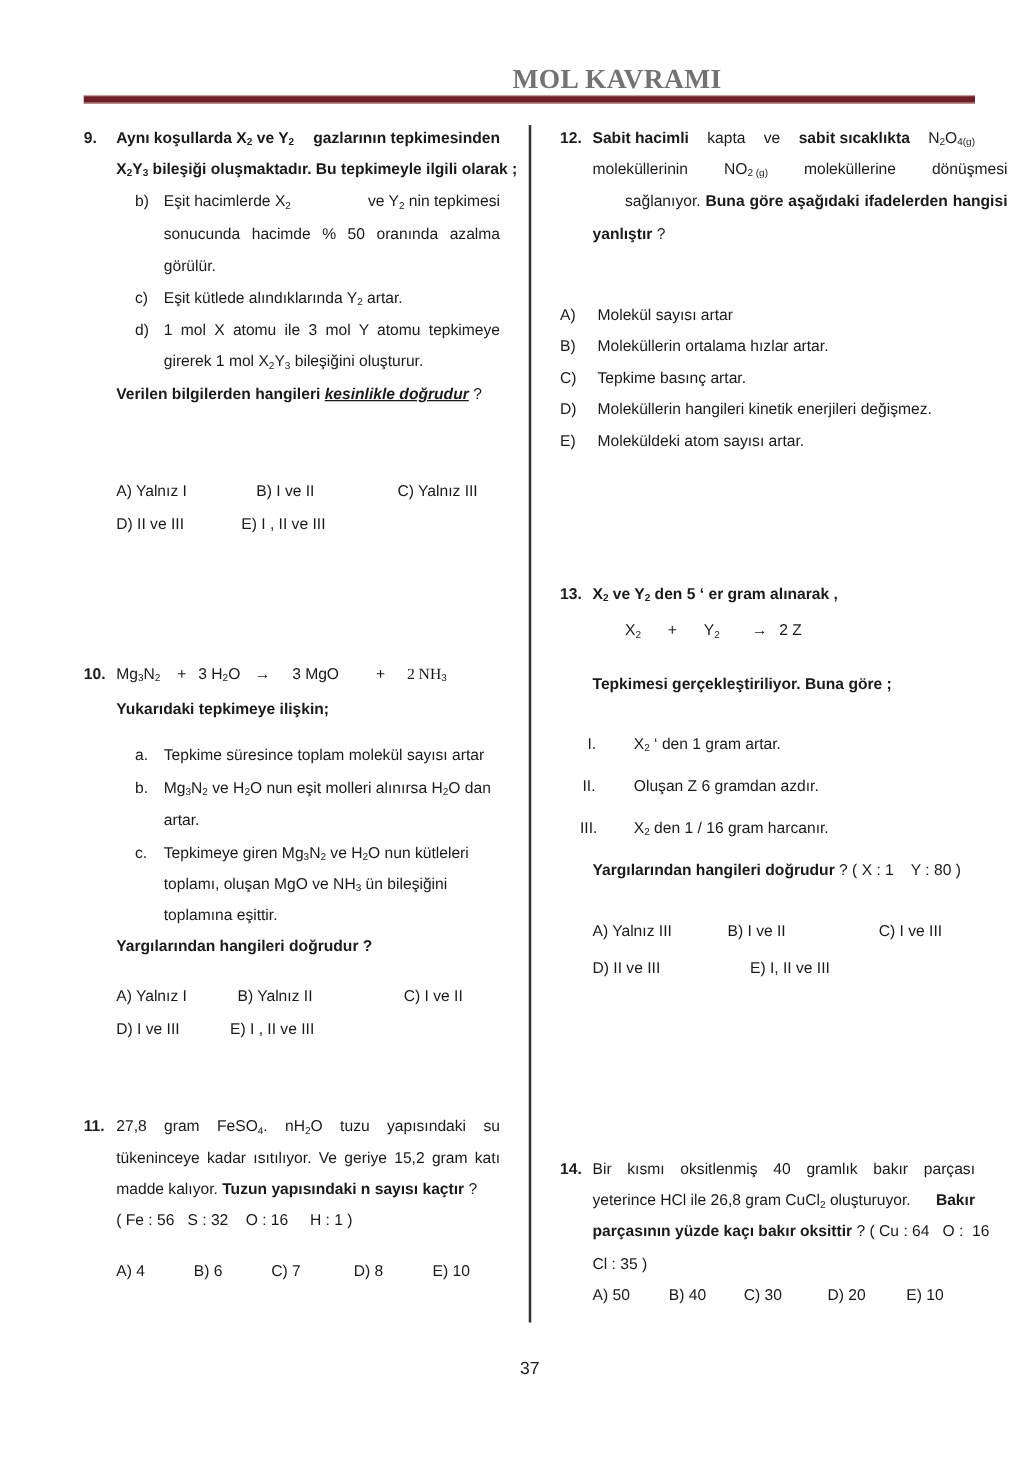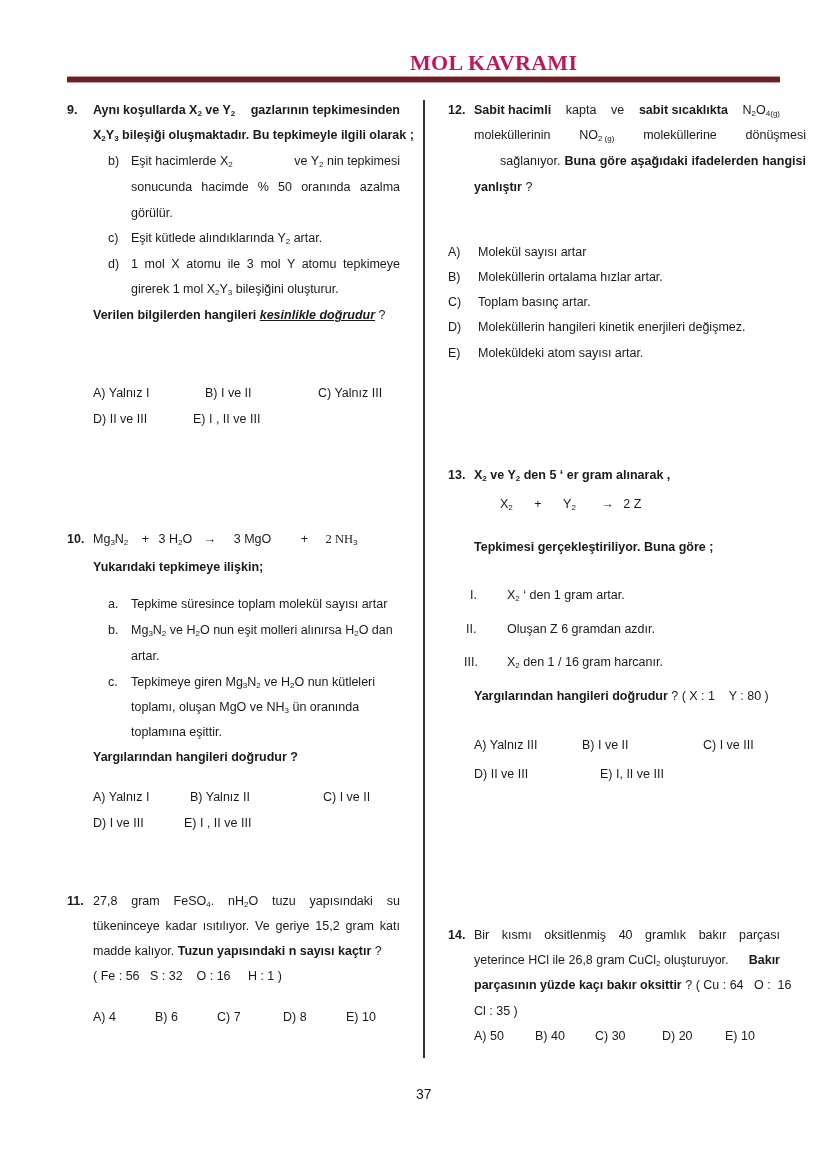--- a/index.html
+++ b/index.html
@@ -1,19 +1,19 @@
 <!DOCTYPE html>
 <html><head>
 <meta charset="utf-8">
 <style>
   html, body { margin:0; padding:0; background:#ffffff; }
   body { width:828px; height:1171px; position:relative; overflow:hidden;
          font-family:"Liberation Sans", "DejaVu Sans", sans-serif; color:#1a1a1a; font-size:12.5px; }
   .title { position:absolute; left:410px; top:50px; font-family:"Liberation Serif","DejaVu Serif",serif;
-           font-weight:bold; font-size:22px; color:#be185d; letter-spacing:0.3px; }
+           font-weight:bold; font-size:22px; color:#737373; letter-spacing:0.3px; }
   .rule { position:absolute; left:67px; top:76px; width:713px; height:5px; background:#6b2028;
           border-top:1px solid #c99a9e; border-bottom:1px solid #c99a9e; }
   .divider { position:absolute; left:423px; top:100px; width:2px; height:958px; background:#333; }
   .abs { position:absolute; white-space:nowrap; }
   .b { font-weight:bold; }
   .u { text-decoration:underline; font-style:italic; font-weight:bold; }
   .just { display:flex; justify-content:space-between; }
   sub { font-size:8px; vertical-align:-2px; line-height:0; }
   .pagenum { position:absolute; left:416px; top:1086px; font-size:14px; }
   [data-interactable="true"] { cursor:pointer; }
@@ -77,21 +77,21 @@
 
   <span class="abs" style="left:108px;top:623px;" data-interactable="false">b.</span>
   <span class="abs" style="left:131px;top:623px;" data-interactable="false"><span>Mg</span><sub>3</sub><span>N</span><sub>2</sub><span> ve H</span><sub>2</sub><span>O nun eşit molleri alınırsa H</span><sub>2</sub><span>O dan</span></span>
   <span class="abs" style="left:131px;top:649px;" data-interactable="false">artar.</span>
 
   <span class="abs" style="left:108px;top:675px;" data-interactable="false">c.</span>
   <div class="abs just" style="left:131px;top:675px;width:269px;" data-interactable="false">
     <span><span>Tepkimeye giren Mg</span><sub>3</sub><span>N</span><sub>2</sub><span> ve H</span><sub>2</sub><span>O nun kütleleri</span></span>
   </div>
   <div class="abs just" style="left:131px;top:700px;width:269px;" data-interactable="false">
-    <span><span>toplamı, oluşan MgO ve NH</span><sub>3</sub><span> ün oranında</span></span>
+    <span><span>toplamı, oluşan MgO ve NH</span><sub>3</sub><span> ün bileşiğini</span></span>
   </div>
   <span class="abs" style="left:131px;top:725px;" data-interactable="false">toplamına eşittir.</span>
 
   <span class="abs b" style="left:93px;top:750px;" data-interactable="false">Yargılarından hangileri doğrudur ?</span>
 
   <span class="abs" style="left:93px;top:790px;" data-interactable="true">A) Yalnız I</span>
   <span class="abs" style="left:190px;top:790px;" data-interactable="true">B) Yalnız II</span>
   <span class="abs" style="left:323px;top:790px;" data-interactable="true">C) I ve II</span>
   <span class="abs" style="left:93px;top:816px;" data-interactable="true">D) I ve III</span>
   <span class="abs" style="left:184px;top:816px;" data-interactable="true">E) I , II ve III</span>
@@ -133,21 +133,21 @@
     <span>moleküllerinin</span>
     <span><span>NO</span><sub>2 (g)</sub></span>
     <span>moleküllerine</span>
     <span>dönüşmesi</span>
   </div>
   <div class="abs" style="left:474px;top:154px;width:306px;text-align:justify;text-align-last:justify;margin-left:26px;" data-interactable="false"><span>sağlanıyor. </span><span class="b">Buna göre aşağıdaki ifadelerden hangisi</span></div>
   <span class="abs" style="left:474px;top:180px;" data-interactable="false"><span class="b">yanlıştır</span><span> ?</span></span>
 
   <div class="abs" style="left:448px;top:245px;" data-interactable="true"><span>A)</span><span style="position:absolute;left:30px;">Molekül sayısı artar</span></div>
   <div class="abs" style="left:448px;top:270px;" data-interactable="true"><span>B)</span><span style="position:absolute;left:30px;">Moleküllerin ortalama hızlar artar.</span></div>
-  <div class="abs" style="left:448px;top:295px;" data-interactable="true"><span>C)</span><span style="position:absolute;left:30px;">Toplam basınç artar.</span></div>
+  <div class="abs" style="left:448px;top:295px;" data-interactable="true"><span>C)</span><span style="position:absolute;left:30px;">Tepkime basınç artar.</span></div>
   <div class="abs" style="left:448px;top:320px;" data-interactable="true"><span>D)</span><span style="position:absolute;left:30px;">Moleküllerin hangileri kinetik enerjileri değişmez.</span></div>
   <div class="abs" style="left:448px;top:346px;" data-interactable="true"><span>E)</span><span style="position:absolute;left:30px;">Moleküldeki atom sayısı artar.</span></div>
 </div>
 
 <div data-interactable="false">
   <span class="abs b" style="left:448px;top:468px;" data-interactable="false">13.</span>
   <span class="abs b" style="left:474px;top:468px;" data-interactable="false"><span>X</span><sub>2</sub><span> ve Y</span><sub>2</sub><span> den 5 ‘ er gram alınarak ,</span></span>
 
   <div class="abs" style="left:500px;top:497px;" data-interactable="false">
     <span>X</span><sub>2</sub>

